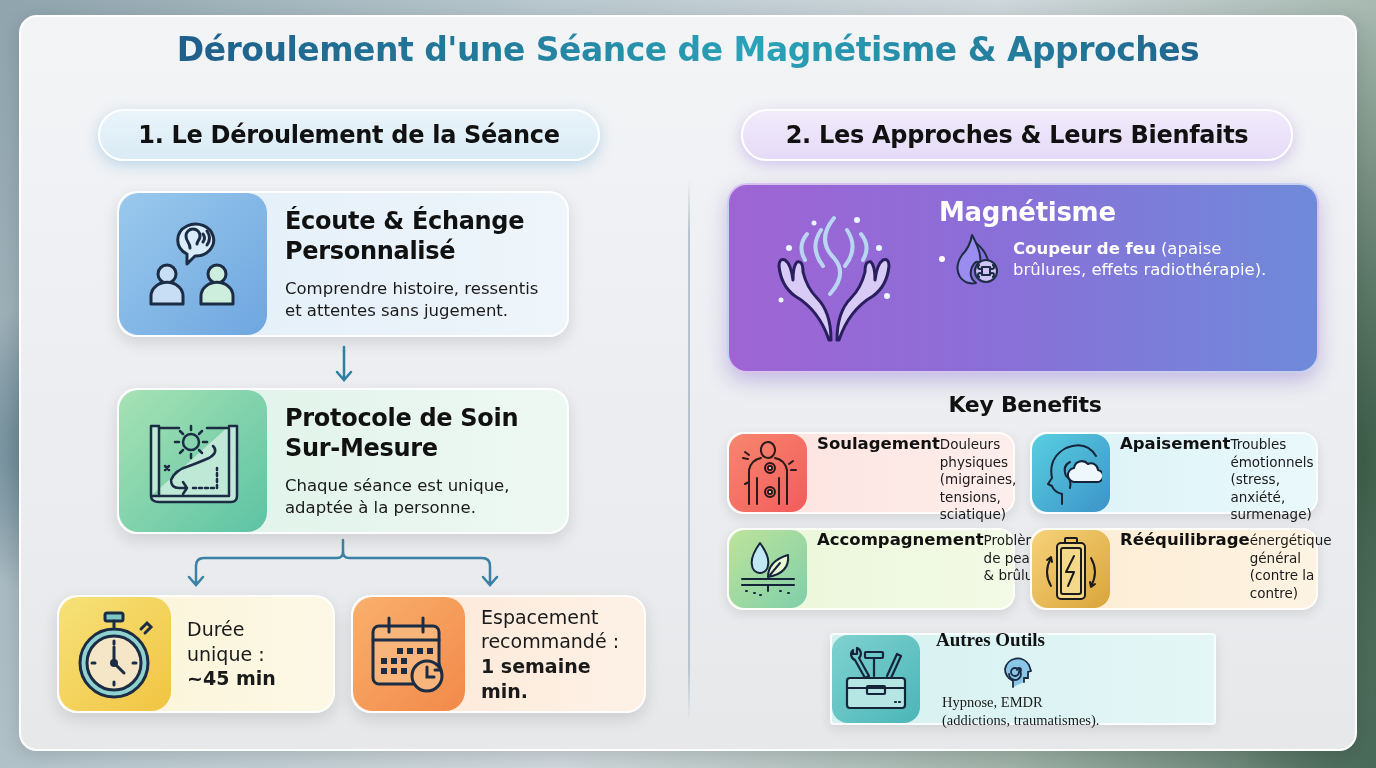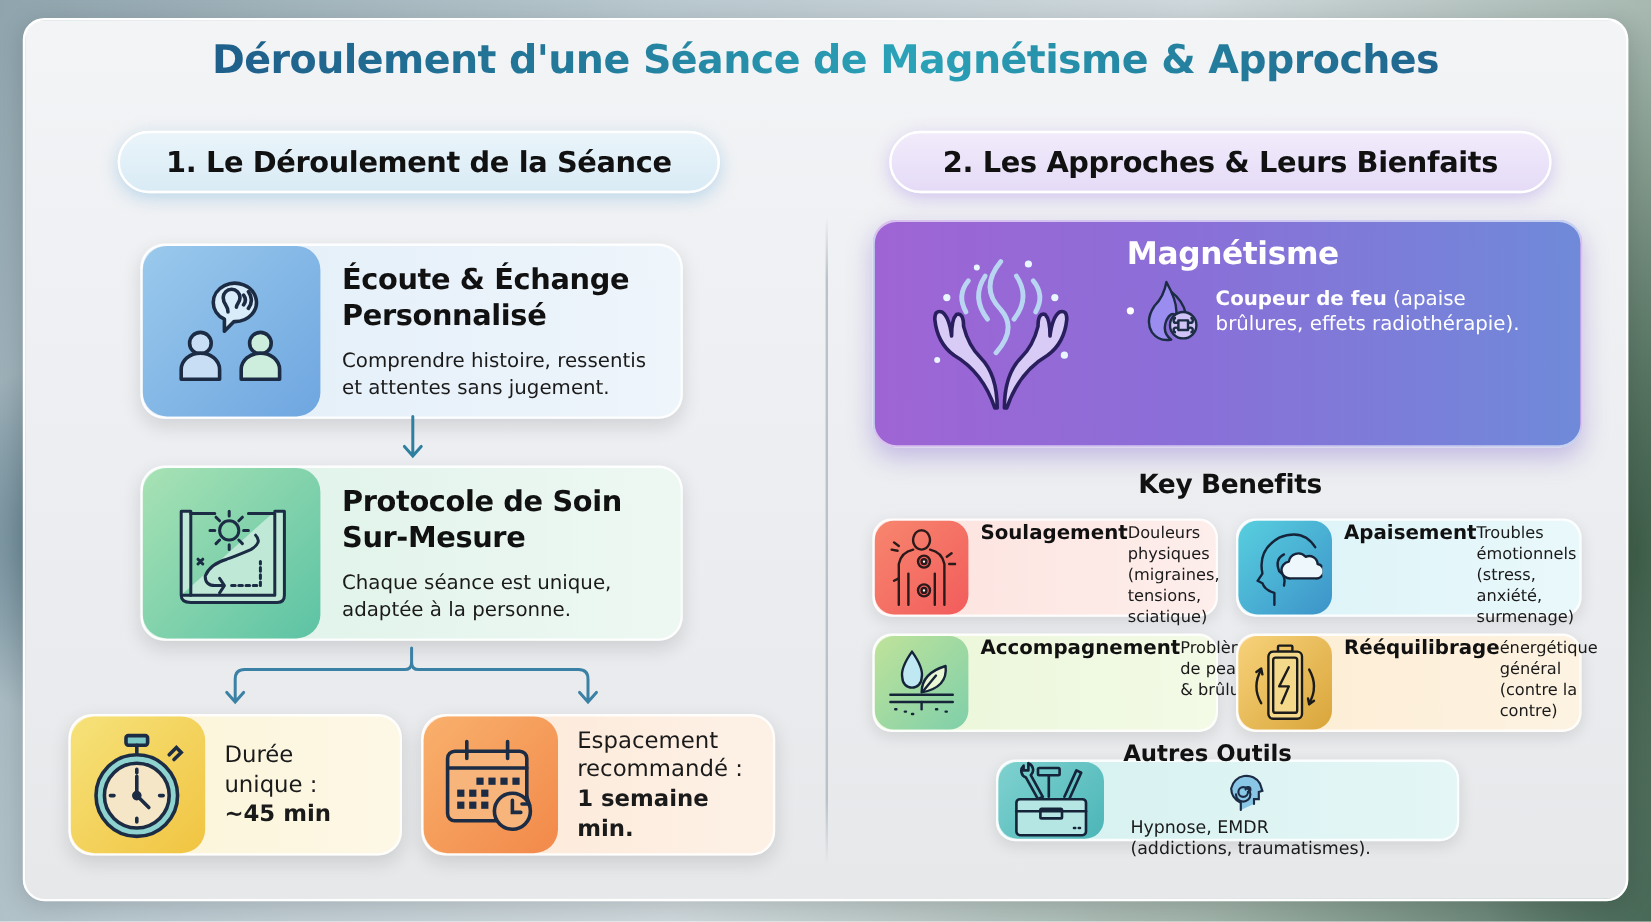--- a/index.html
+++ b/index.html
@@ -38,21 +38,21 @@
   
   .card {
     position: absolute; border-radius: 20px; display: flex; align-items: stretch;
     box-shadow: 0 6px 16px rgba(0,0,0,0.12);
     border: 2px solid rgba(255,255,255,0.9);
   }
   .card .icon-box {
     border-radius: 20px; display:flex; align-items:center; justify-content:center; flex-shrink:0;
   }
   .card .text { display:flex; flex-direction:column; justify-content:center; }
-  .step1 { left: 117px; top: 191px; width: 452px; height: 146px; background: linear-gradient(90deg,#e2eef8,#eef5fb); margin-top: 12px; }
+  .step1 { left: 117px; top: 191px; width: 452px; height: 146px; background: linear-gradient(90deg,#e2eef8,#eef5fb); }
   .step1 .icon-box { width: 148px; background: linear-gradient(135deg,#9ac9ec,#6ea6e0); }
   .step2 { left: 117px; top: 388px; width: 452px; height: 146px; background: linear-gradient(90deg,#dcf2e7,#eef8f3); }
   .step2 .icon-box { width: 148px; background: linear-gradient(135deg,#a8e2b4,#5cc3a4); }
   .card h3 { font-size: 24px; font-weight: bold; color: #111; line-height: 1.25; letter-spacing: -0.3px; }
   .card p { font-size: 16.5px; color: #1a1a1a; line-height: 1.35; margin-top: 12px; }
   .step1 .text, .step2 .text { padding-left: 18px; }
 
   .arrow-down { position:absolute; left: 334px; top: 345px; }
   .branch { position:absolute; left: 180px; top: 538px; }
 
@@ -92,23 +92,23 @@
   .b1 { left: 727px; top: 432px; background: linear-gradient(90deg,#fde2de,#fdeeeb); }
   .b1 .icon-box { background: linear-gradient(135deg,#f7866e,#f25c5c); }
   .b2 { left: 1030px; top: 432px; background: linear-gradient(90deg,#dbf3f7,#e9f8fb); }
   .b2 .icon-box { background: linear-gradient(135deg,#58cfdf,#3d93c9); }
   .b3 { left: 727px; top: 528px; background: linear-gradient(90deg,#eaf6d8,#f3fae6); }
   .b3 .icon-box { background: linear-gradient(135deg,#bfe39a,#7fcfaa); }
   .b4 { left: 1030px; top: 528px; background: linear-gradient(90deg,#fdecd2,#fdf3e2); }
   .b4 .icon-box { background: linear-gradient(135deg,#f7d27a,#d9a53a); }
 
   .tools {
-    position:absolute; left: 830px; top: 633px; width: 386px; height: 68px; border-radius: 16px; display:flex;
+    position:absolute; left: 830px; top: 633px; width: 386px; height: 92px; border-radius: 4px; display:flex;
     background: linear-gradient(90deg,#d5f1f0,#e4f6f6);
-    box-shadow: 0 4px 12px rgba(0,0,0,0.1); border: 2px solid rgba(255,255,255,0.85);
+    box-shadow: 0 4px 12px rgba(0,0,0,0.1); border: 2px solid rgba(255,255,255,0.85); font-family: Liberation Serif, serif;
   }
   .tools .icon-box { width: 88px; border-radius: 16px; background: linear-gradient(135deg,#7fd2cf,#4cb5b8); display:flex; align-items:center; justify-content:center; }
   .tools .text { padding-left: 16px; display:flex; flex-direction:column; justify-content:center; }
   .tools h4 { font-size: 19px; font-weight: bold; color: #111; }
   .tools .row { display:flex; align-items:center; margin-top: 4px; flex-direction: column; }
   .tools .row p { font-size: 14.5px; color: #1a1a1a; line-height: 1.25; margin-left: 6px; }
 </style>
 </head>
 <body>
 

